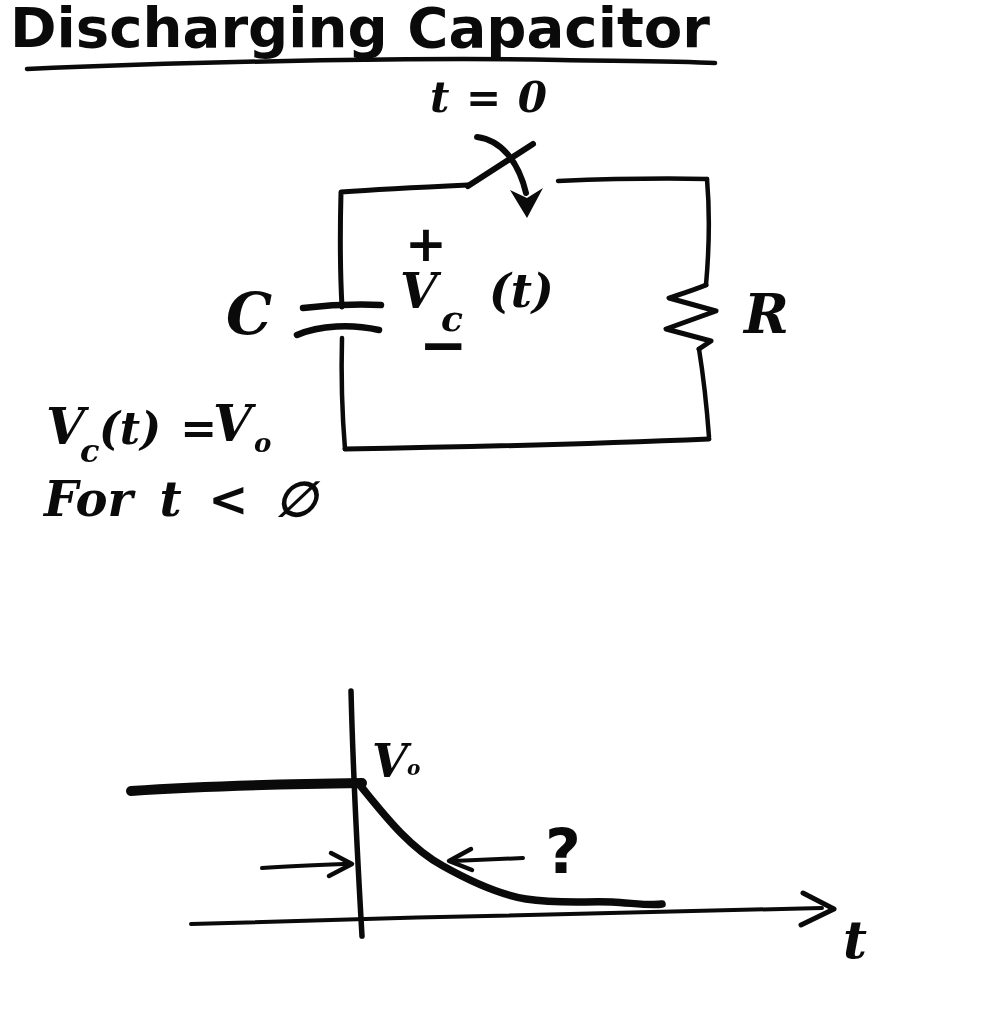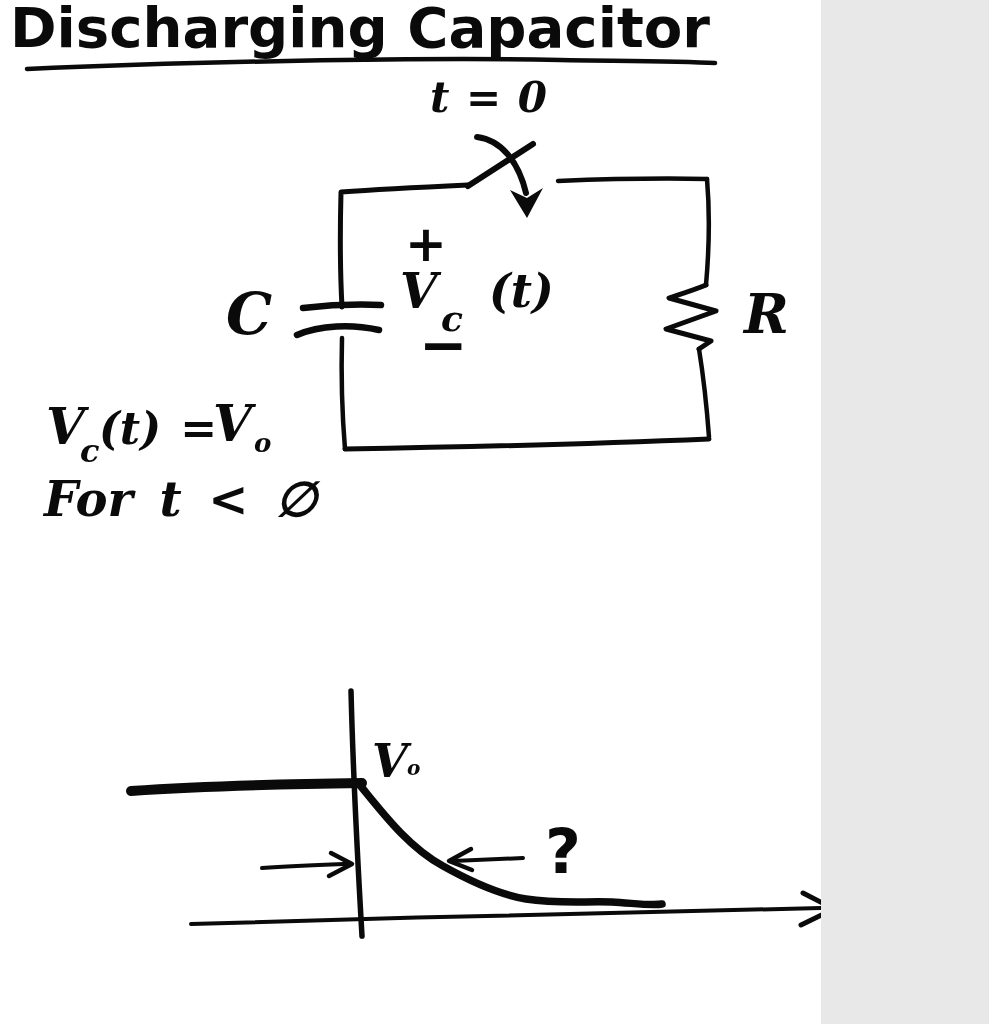--- a/index.html
+++ b/index.html
@@ -1,18 +1,18 @@
 <!DOCTYPE html>
 <html><head>
 <meta charset="utf-8">
 <style>
   html,body{margin:0;padding:0;background:#e8e8e8;}
   .sketch{
     position:relative;
-    width:821px;height:1024px;
+    width:989px;height:1024px;
     background:#ffffff;
     overflow:hidden;
   }
   svg{display:block;}
   .stroke{
     fill:none;
     stroke:#0a0a0a;
     stroke-linecap:round;
     stroke-linejoin:round;
   }

